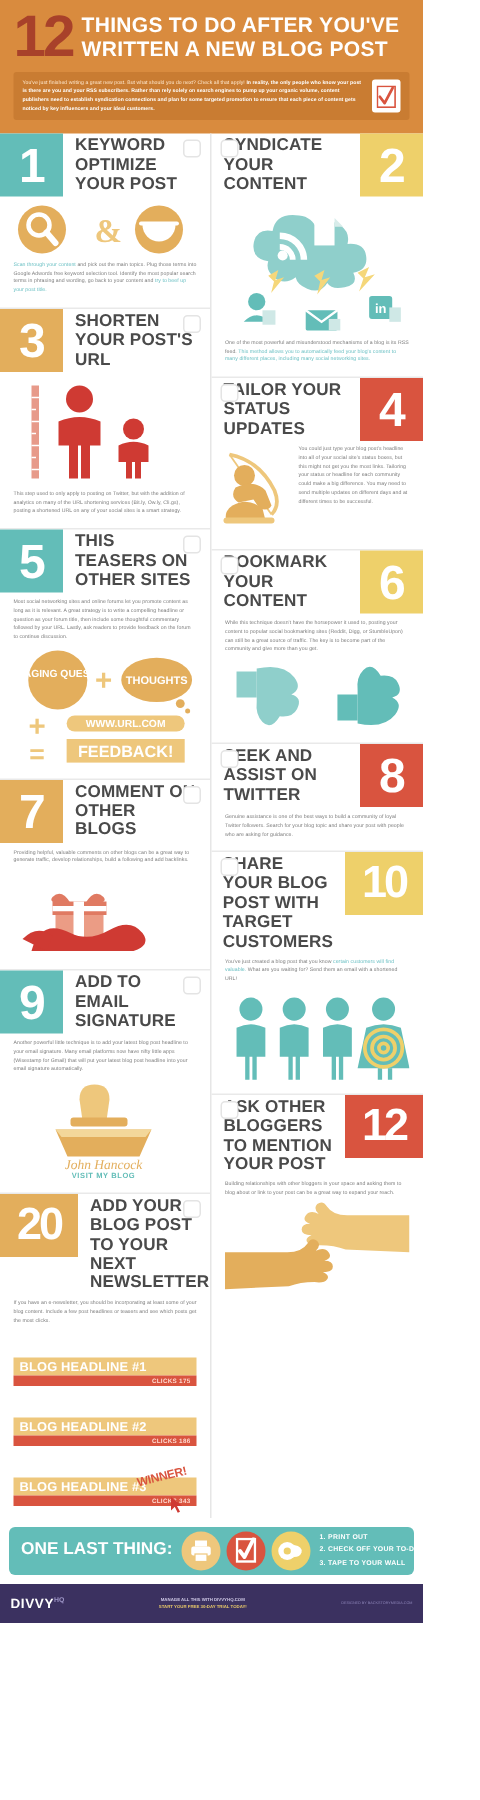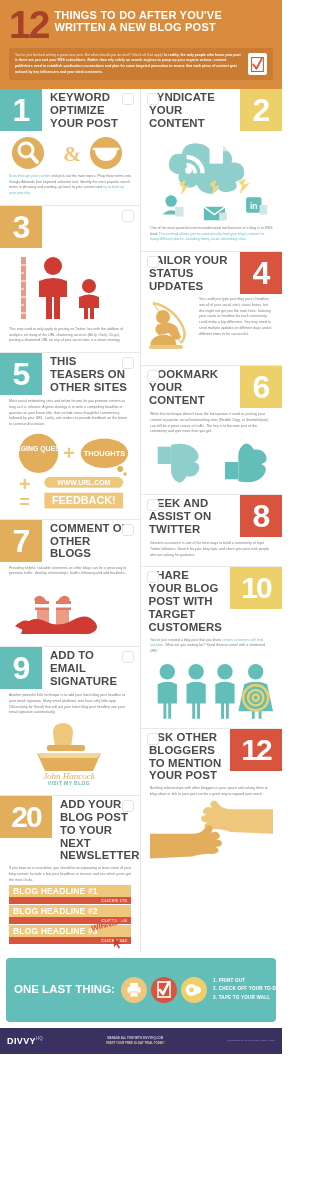--- a/index.html
+++ b/index.html
@@ -12,21 +12,21 @@
   .page { width:282px; height:1200px; position:relative; background:#fff; }
 
   
   .header { background:#d98b3e; padding:8px 9px 9px 9px; }
   .hdr-top { display:flex; align-items:flex-start; gap:6px; }
   .hdr-12 {
     font-size:39px; font-weight:bold; color:#a8412a; line-height:.82;
     letter-spacing:-2px; flex:0 0 auto; margin-top:1px;
   }
   .hdr-title {
-    color:#ffffff; font-size:11px; font-weight:bold; line-height:1.12;
+    color:#ffffff; font-size:14px; font-weight:bold; line-height:1.12;
     letter-spacing:.2px; padding-top:1px;
   }
   .hdr-body {
     margin-top:7px; background:#c97c32; border-radius:2px;
     padding:5px 6px; display:flex; gap:5px; align-items:center;
   }
   .hdr-p { font-size:3.4px; line-height:1.62; color:#ffe9cf; flex:1; letter-spacing:.05px; }
   .hdr-p b { color:#ffffff; }
   .hdr-check {
     flex:0 0 19px; height:22px; background:#ffffff; border-radius:2px;
@@ -67,37 +67,37 @@
     font-size:3.45px; line-height:1.66; color:#7c7c7c;
     padding:4px 9px 0 9px; letter-spacing:.05px;
   }
   .body .lk { color:#6cc0c4; }
 
   .art { padding:5px 9px 0 9px; display:flex; justify-content:center; align-items:center; }
 
   
   .olt {
     margin:6px 6px 0 6px; background:#63bdb8; border-radius:4px;
-    display:flex; align-items:center; padding:19px 8px; gap:6px;
+    display:flex; align-items:center; padding:3px 8px; gap:6px;
   }
   .olt-title { color:#fff; font-weight:bold; font-size:11.5px; line-height:1.12; flex:0 0 auto; }
   .olt-icons { display:flex; gap:4px; flex:1; justify-content:center; }
   .olt-ic { width:26px; height:26px; border-radius:50%; display:flex; align-items:center; justify-content:center; }
   .olt-steps { flex:0 0 auto; font-size:4.6px; font-weight:bold; color:#fff; line-height:1.85; letter-spacing:.2px; }
 
   .brandbar {
     margin-top:6px; height:26px; background:#3b3160;
     display:flex; align-items:center; padding:0 7px; gap:4px;
   }
   .brand { color:#fff; font-weight:bold; font-size:9px; letter-spacing:.4px; }
   .brand sup { font-size:4.6px; color:#9b93c4; letter-spacing:0; }
   .bmid { flex:1; text-align:center; font-size:2.9px; color:#cfc9e6; line-height:1.7; font-weight:bold; }
   .bmid .y { color:#e9c96a; }
   .bright { font-size:2.5px; color:#8d85b8; }
-  .hl-row { margin:1px 9px 0 9px; }
+  .hl-row { margin:21px 9px 0 9px; }
   .hl-main {
     background:#eec77c; color:#fff; font-weight:bold; font-size:8.6px;
     padding:1px 4px; letter-spacing:.1px;
   }
   .hl-sub {
     background:#d9543f; color:#ffd9cf; font-weight:bold; font-size:4.2px;
     text-align:right; padding:1px 4px; letter-spacing:.2px;
   }
   .winner {
     position:absolute; right:6px; font-size:8px; font-weight:bold; color:#d9543f;
@@ -153,20 +153,21 @@
           <span class="lk">Scan through your content</span>
           <span> and pick out the main topics. Plug those terms into Google Adwords free keyword selection tool. Identify the most popular search terms in phrasing and wording, go back to your content and </span>
           <span class="lk">try to beef up your post title.</span>
         </div>
       </div>
 
       <div class="item">
         <div class="cbox r"></div>
         <div class="ihead">
           <div class="badge" style="background:#e3ae5c">3</div>
+          <div class="htxt">SHORTEN YOUR POST'S URL</div>
         </div>
         <div class="art">
           <svg width="118" height="70" viewBox="0 0 118 70">
             <rect x="10" y="4" width="5" height="62" fill="#e79a8a"></rect>
             <g stroke="#fff" stroke-width="1">
               <path d="M10 12 h5 M10 20 h3 M10 28 h5 M10 36 h3 M10 44 h5 M10 52 h3 M10 60 h5"></path>
             </g>
             <circle cx="42" cy="13" r="9" fill="#cf3a33"></circle>
             <path d="M28 28 q14 -6 28 0 l0 16 h-7 v22 h-6 v-22 h-2 v22 h-6 v-22 h-7 z" fill="#cf3a33"></path>
             <circle cx="78" cy="33" r="7" fill="#cf3a33"></circle>

